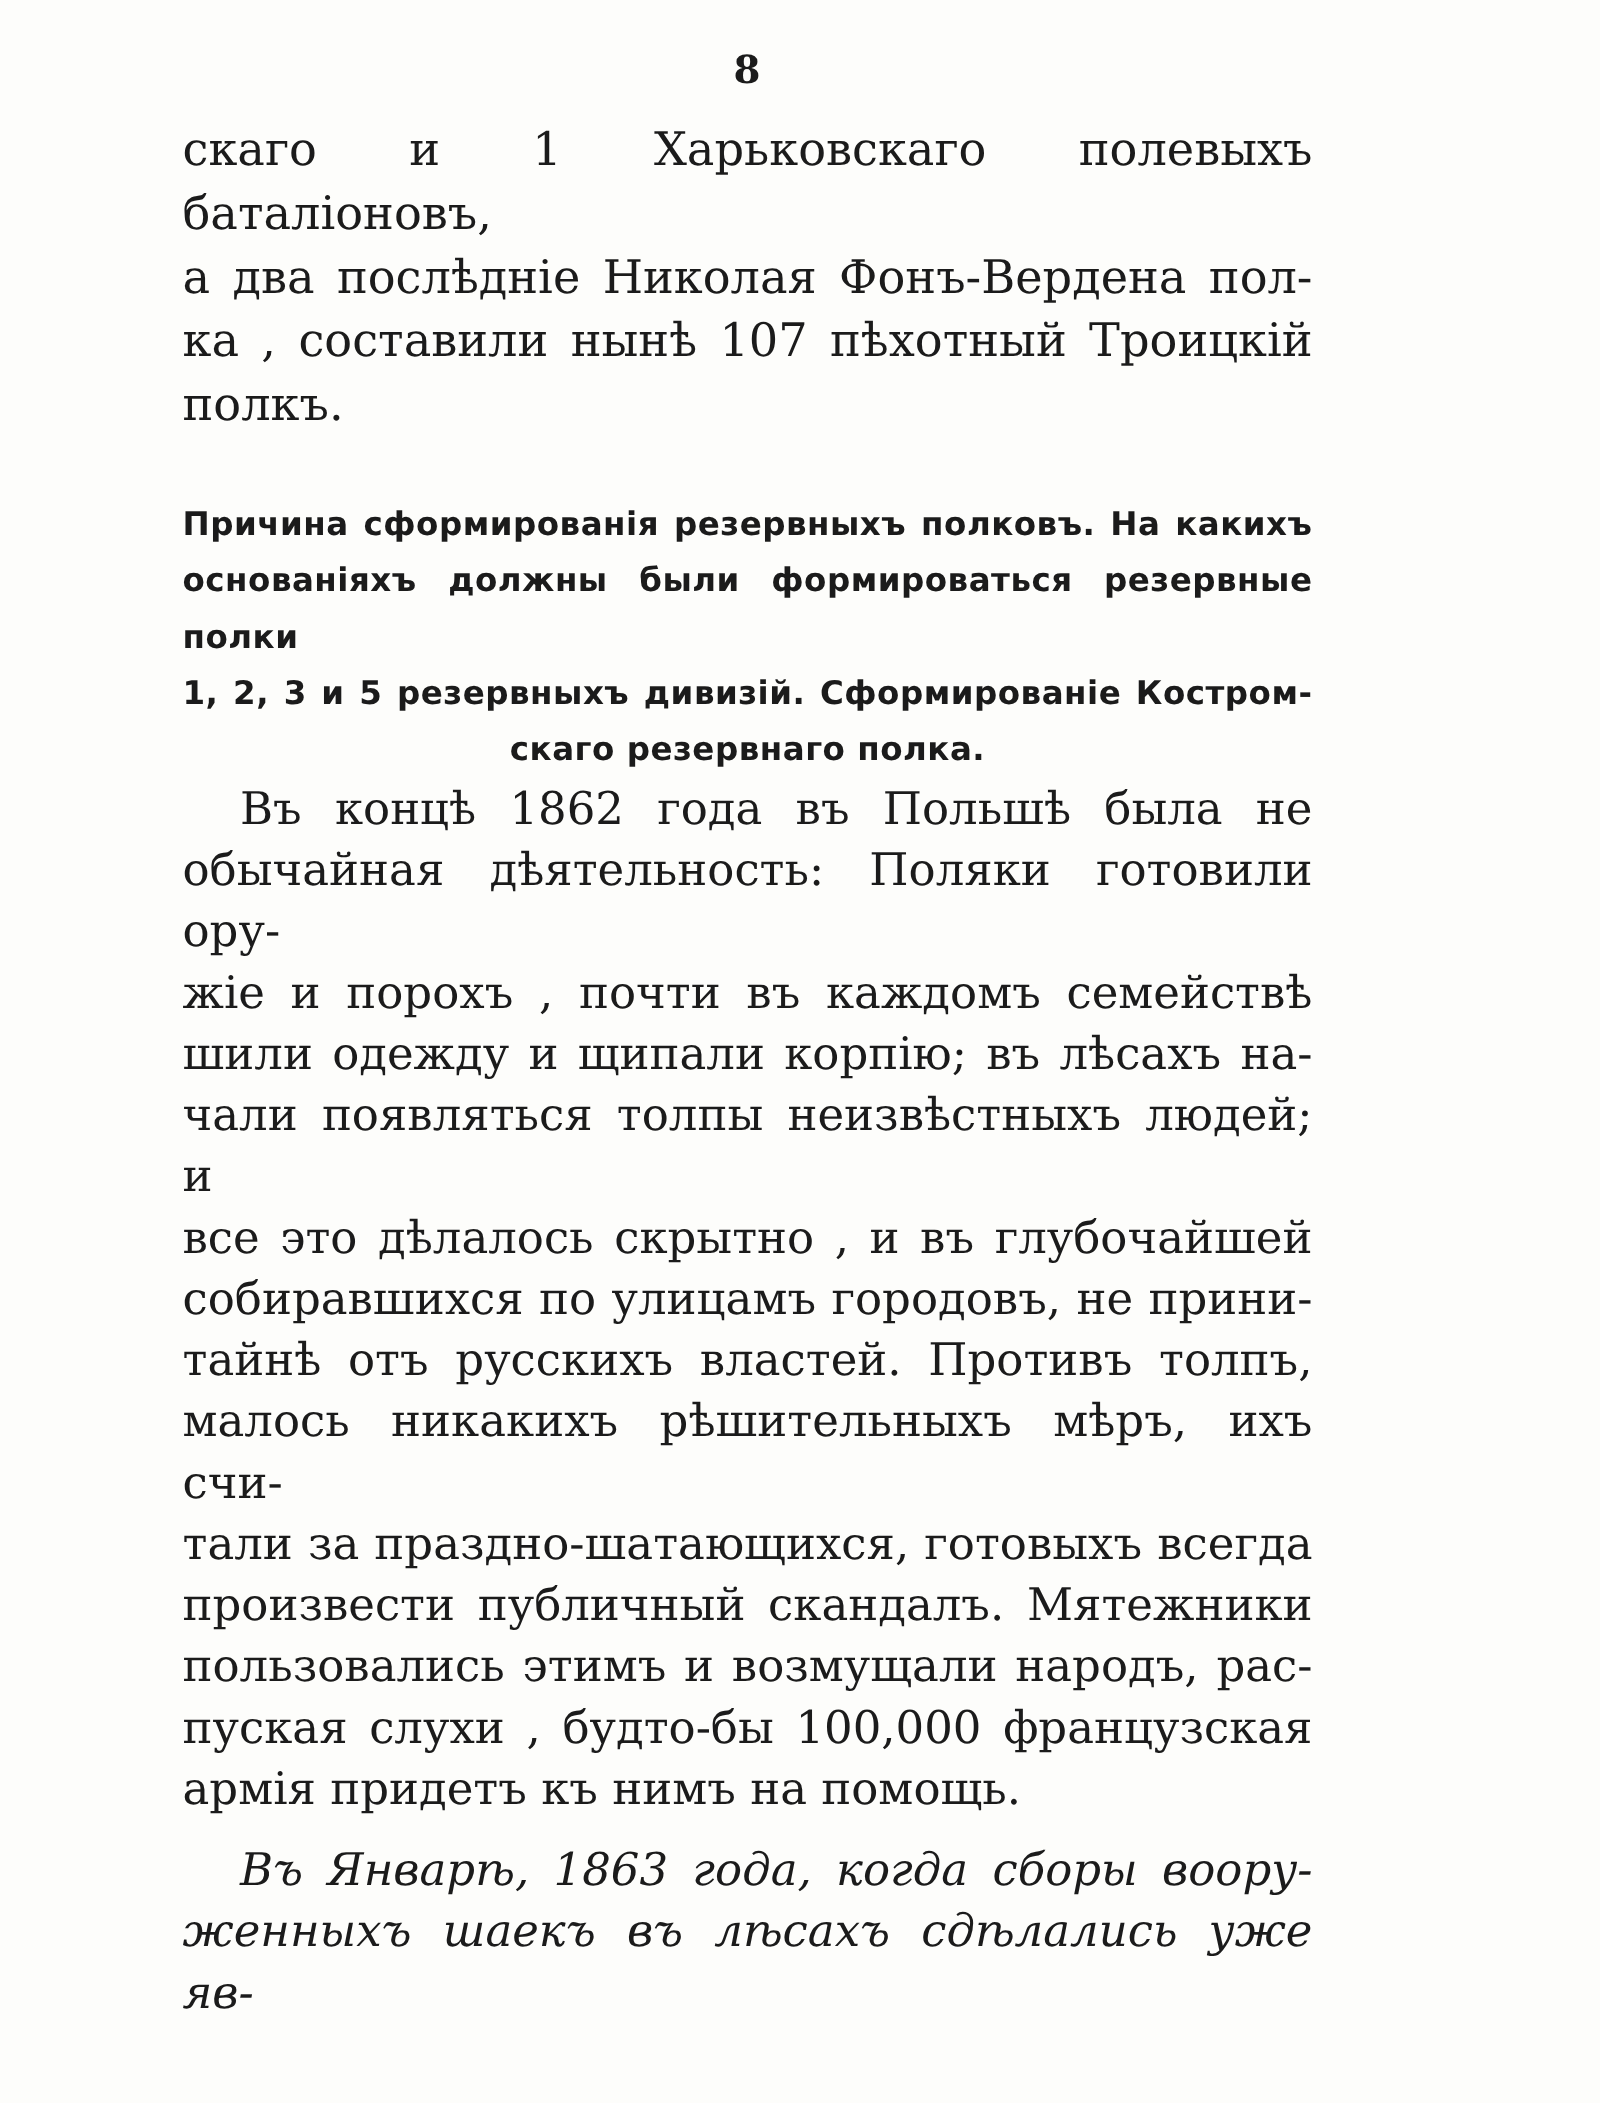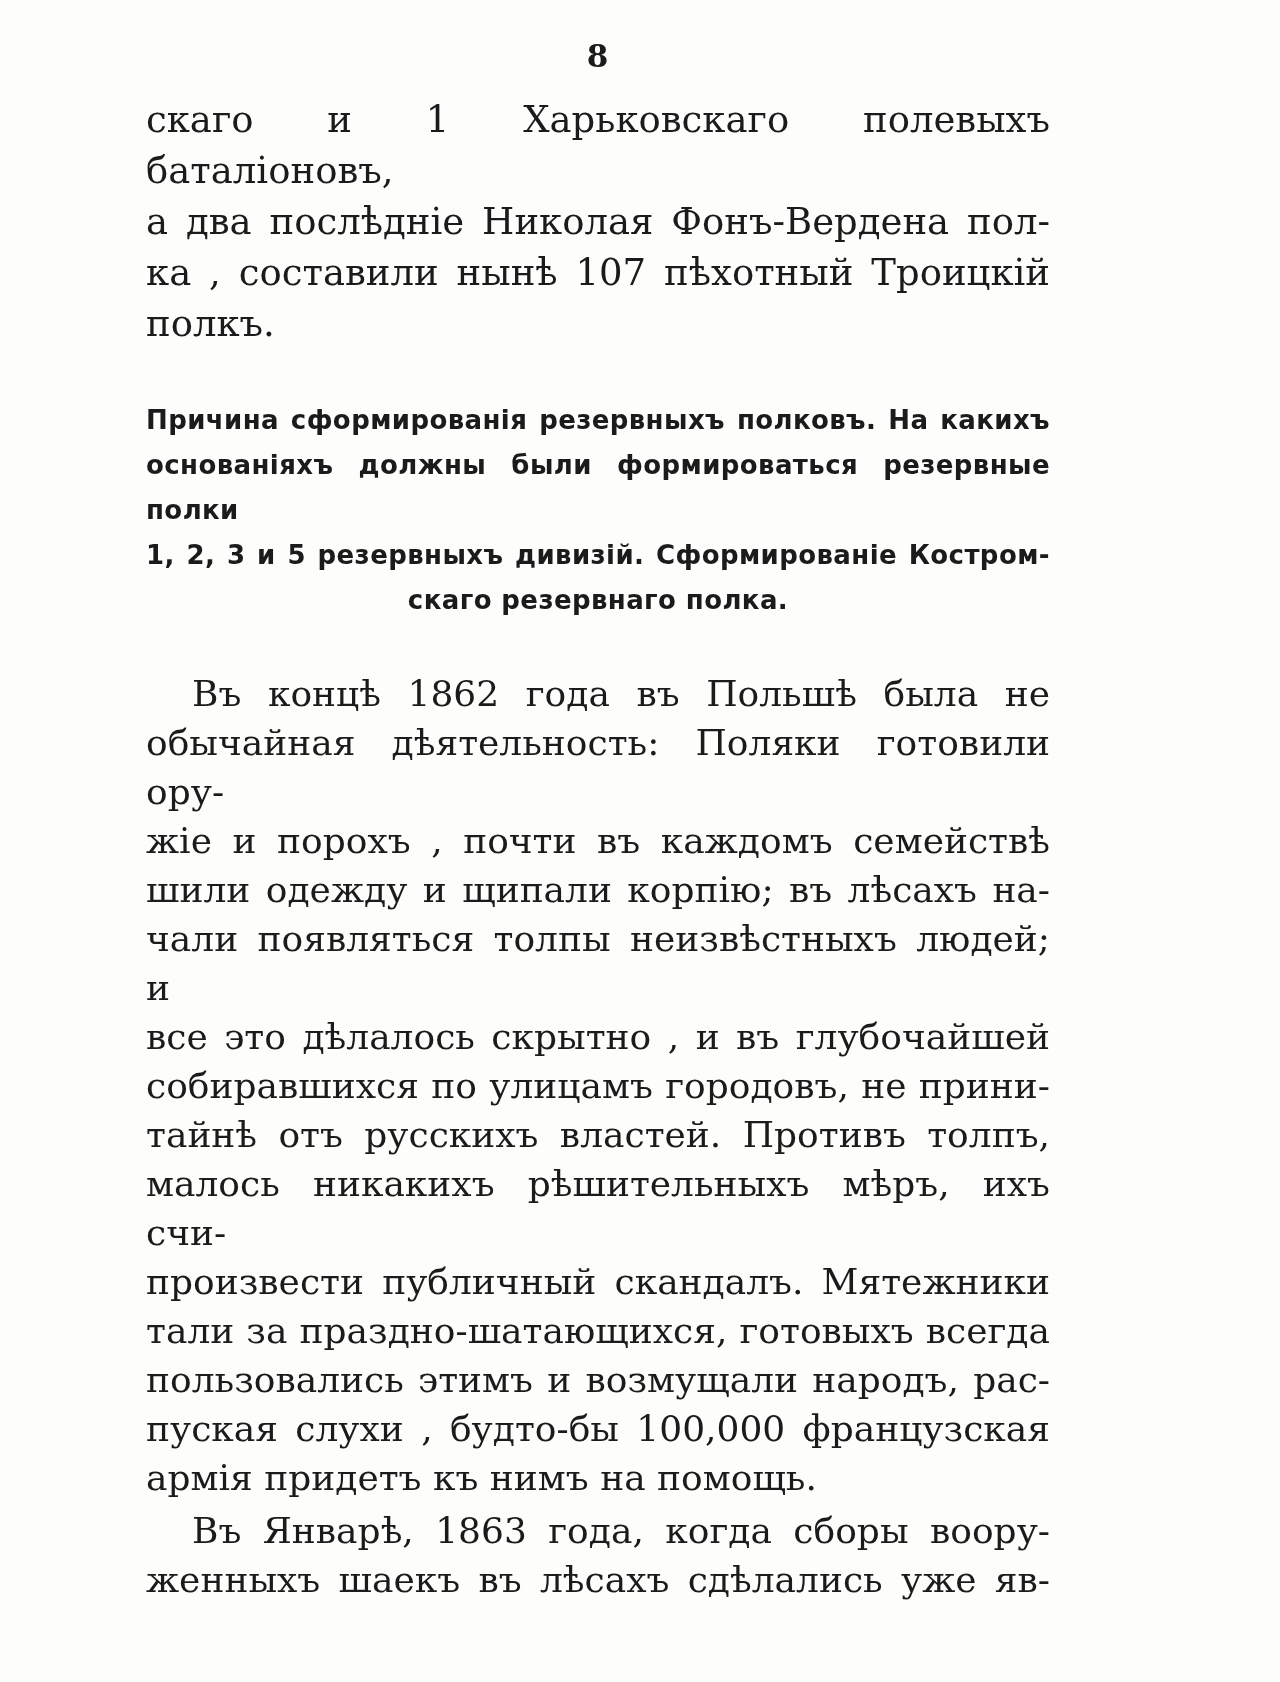--- a/index.html
+++ b/index.html
@@ -38,21 +38,20 @@
   .heading {
     margin-top: 49px;
     font-family: "DejaVu Sans", sans-serif;
     font-weight: bold;
     font-size: 26px;
     line-height: 45px;
     letter-spacing: 0.4px;
   }
   
   .body-text {
-    margin-top: 46px;
     font-size: 36px;
     line-height: 49px;
   }
   .line {
     text-align: justify;
     text-align-last: justify;
     white-space: normal;
   }
   .line.last {
     text-align-last: left;
@@ -90,26 +89,26 @@
     <div class="body-text">
       <div class="line indent">Въ концѣ 1862 года въ Польшѣ была не</div>
       <div class="line">обычайная дѣятельность: Поляки готовили ору-</div>
       <div class="line">жіе и порохъ , почти въ каждомъ семействѣ</div>
       <div class="line">шили одежду и щипали корпію; въ лѣсахъ на-</div>
       <div class="line">чали появляться толпы неизвѣстныхъ людей; и</div>
       <div class="line">все это дѣлалось скрытно , и въ глубочайшей</div>
       <div class="line">собиравшихся по улицамъ городовъ, не прини-</div>
       <div class="line">тайнѣ отъ русскихъ властей. Противъ толпъ,</div>
       <div class="line">малось никакихъ рѣшительныхъ мѣръ, ихъ счи-</div>
+      <div class="line">тали за праздно-шатающихся, готовыхъ всегда</div>
       <div class="line">произвести публичный скандалъ. Мятежники</div>
-      <div class="line">тали за праздно-шатающихся, готовыхъ всегда</div>
       <div class="line">пользовались этимъ и возмущали народъ, рас-</div>
       <div class="line">пуская слухи , будто-бы 100,000 французская</div>
       <div class="line last">армія придетъ къ нимъ на помощь.</div>
     </div>
 
-    <div class="body-text" style="margin-top:4px;">
+    <div class="body-text" style="margin-top:16px;font-style:italic;">
       <div class="line indent">Въ Январѣ, 1863 года, когда сборы воору-</div>
       <div class="line">женныхъ шаекъ въ лѣсахъ сдѣлались уже яв-</div>
     </div>
 
   </div>
 </div>
 
 </body></html>

